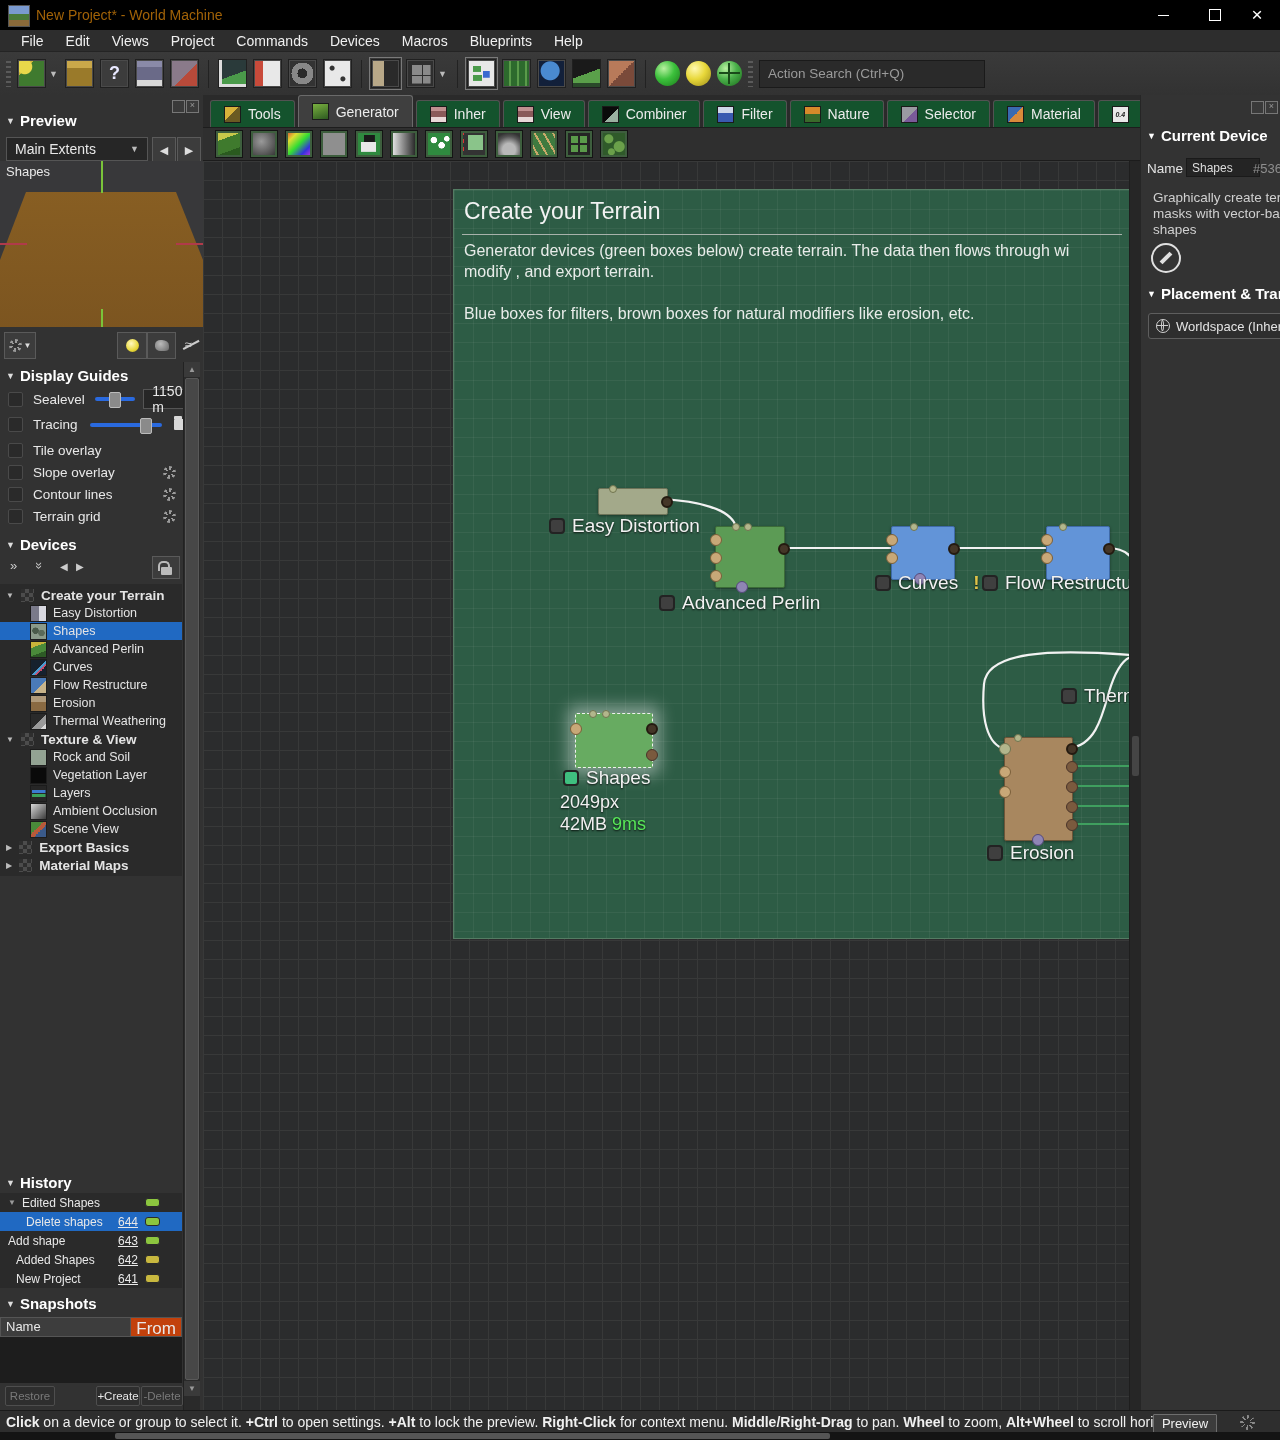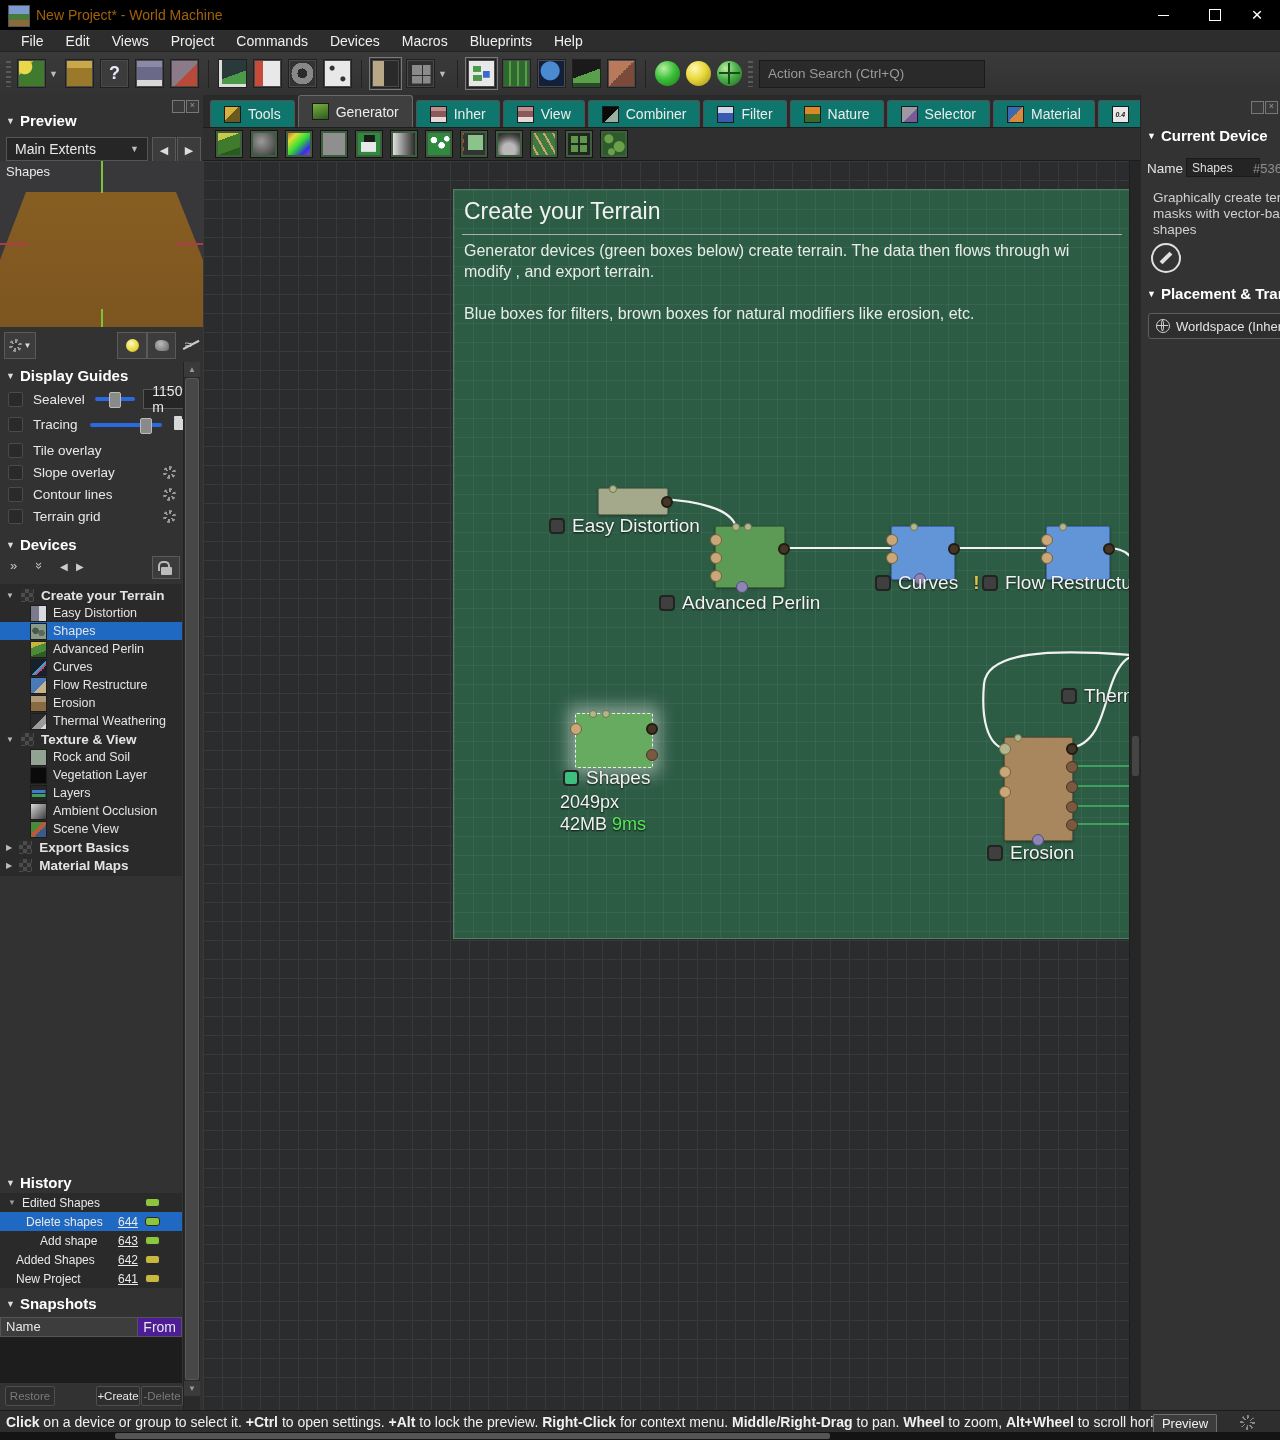--- a/index.html
+++ b/index.html
@@ -100,21 +100,21 @@
   .badge.yellow{background:#c8b83f;}
   .snapbtn{height:18px;border:1px solid #4e4e4e;background:#2e2e2e;color:#e8e8e8;font-size:11.5px;
     display:flex;align-items:center;justify-content:center;border-radius:2px;}
   .snapbtn.dim{color:#7a7a7a;}
   .vscroll{background:#2a2a2a;border-left:1px solid #222;}
   .vscroll .arrow{height:15px;display:flex;align-items:center;justify-content:center;color:#999;font-size:8px;background:#3a3a3a;}
   .vscroll .handle{background:#474747;border:1px solid #585858;border-radius:2px;margin:1px;}
   
   #tabstrip{left:203px;top:95px;width:937px;height:33px;background:#2a2a2a;border-bottom:1px solid #1d1d1d;
     display:flex;align-items:flex-end;padding-left:7px;box-sizing:border-box;overflow:hidden;}
-  .tab{height:26px;display:flex;align-items:center;gap:7px;background:#0f766e;border:1px solid #525252;border-bottom:none;
+  .tab{height:26px;display:flex;align-items:center;gap:7px;background:#14532d;border:1px solid #525252;border-bottom:none;
     border-radius:3px 3px 0 0;padding:0 13px;margin-right:3px;color:#ececec;font-size:14px;flex:none;}
   .tab.active{height:31px;background:#3f3f3f;border-color:#6a6a6a;}
   .tabicon{width:15px;height:15px;border:1px solid #1a1a1a;flex:none;}
   .ti-tools{background:linear-gradient(135deg,#d8b23a 0 45%,#6a5a22 45%);}
   .ti-generator{background:linear-gradient(160deg,#7ab040,#2d5a20);}
   .ti-output,.ti-view{background:linear-gradient(180deg,#c09090 0 30%,#8a5a5a 30% 70%,#e8d8d8 70%);}
   .ti-combiner{background:linear-gradient(135deg,#0a0a0a 0 55%,#9ab0a0 55%);}
   .ti-filter{background:linear-gradient(180deg,#cfd8ea 0 40%,#3a5ab0 40%);}
   .ti-nature{background:linear-gradient(180deg,#d88a2a 0 45%,#3a6a2a 45%);}
   .ti-selector{background:linear-gradient(135deg,#9a9aa2 0 55%,#7a5a9a 55%);}
@@ -411,21 +411,21 @@
     <div class="hrow" style="padding-left:8px">
       <span class="tri" style="font-size:8px;color:#999;margin-right:6px">▼</span>
       <span>Edited Shapes</span>
       <span class="badge green"></span>
     </div>
     <div class="hrow" style="padding-left:26px;background:#2069c2">
       <span>Delete shapes</span>
       <span class="num">644</span>
       <span class="badge green"></span>
     </div>
-    <div class="hrow" style="padding-left:40px">
+    <div class="hrow" style="padding-left:8px">
       <span>Add shape</span>
       <span class="num">643</span>
       <span class="badge green"></span>
     </div>
     <div class="hrow" style="padding-left:16px">
       <span>Added Shapes</span>
       <span class="num">642</span>
       <span class="badge yellow"></span>
     </div>
     <div class="hrow" style="padding-left:16px">
@@ -434,21 +434,21 @@
       <span class="badge yellow"></span>
     </div>
   </div>
 
   <div class="sechdr abs" style="left:6px;top:1200px">
     <span class="tri">▼</span>
     <span>Snapshots</span>
   </div>
   <div class="abs" style="left:0;top:1222px;width:182px;height:20px;display:flex">
     <div style="width:140px;background:#3d3d3d;border:1px solid #555;color:#e8e8e8;font-size:13px;padding:1px 5px;box-sizing:border-box">Name</div>
-    <div style="flex:1;background:#4c1d95;border:1px solid #555;border-left:none;color:#e8e8e8;font-size:14px;padding:1px 5px;box-sizing:border-box">From</div>
+    <div style="flex:1;background:#c2410c;border:1px solid #555;border-left:none;color:#e8e8e8;font-size:17px;padding:1px 5px;box-sizing:border-box">From</div>
   </div>
   <div class="abs" style="left:0;top:1242px;width:182px;height:46px;background:#1d1d1d"></div>
   <div class="snapbtn dim abs" style="left:5px;top:1291px;width:48px">Restore</div>
   <div class="snapbtn abs" style="left:96px;top:1291px;width:42px">+Create</div>
   <div class="snapbtn dim abs" style="left:141px;top:1291px;width:40px">-Delete</div>
 
   <div class="vscroll abs" style="left:183px;top:267px;width:16px;height:1048px">
     <div class="arrow">▲</div>
     <div class="handle" style="height:1000px"></div>
     <div class="arrow">▼</div>

